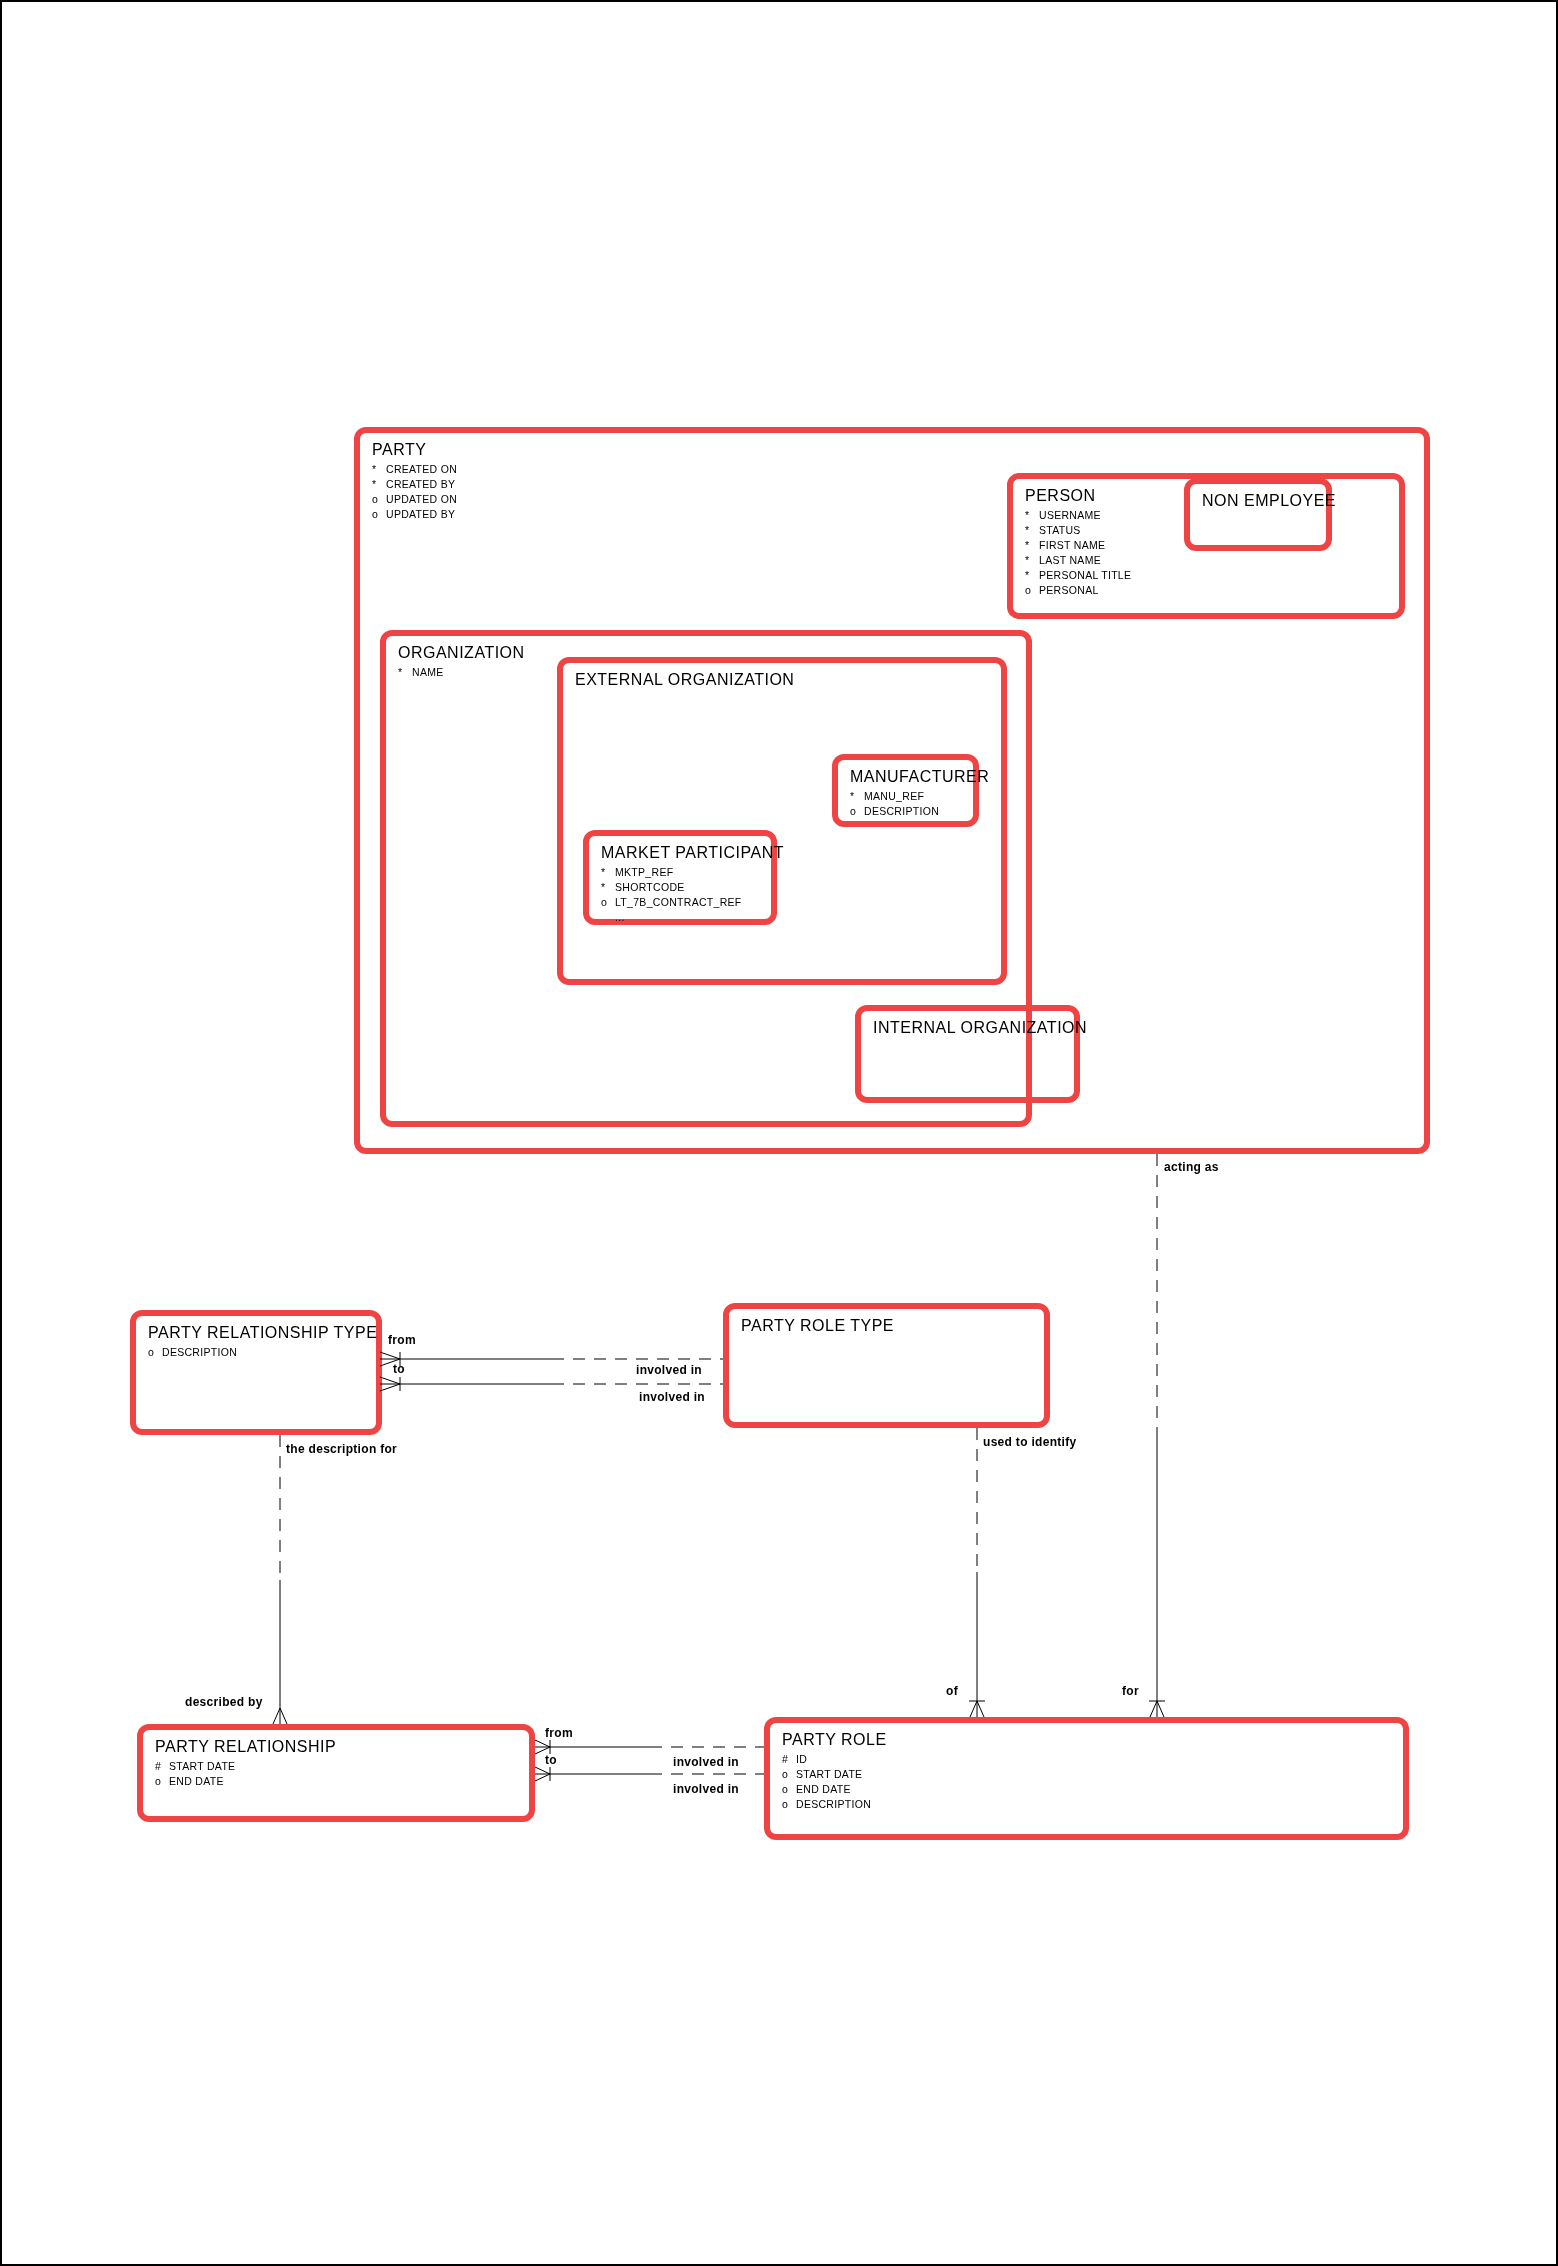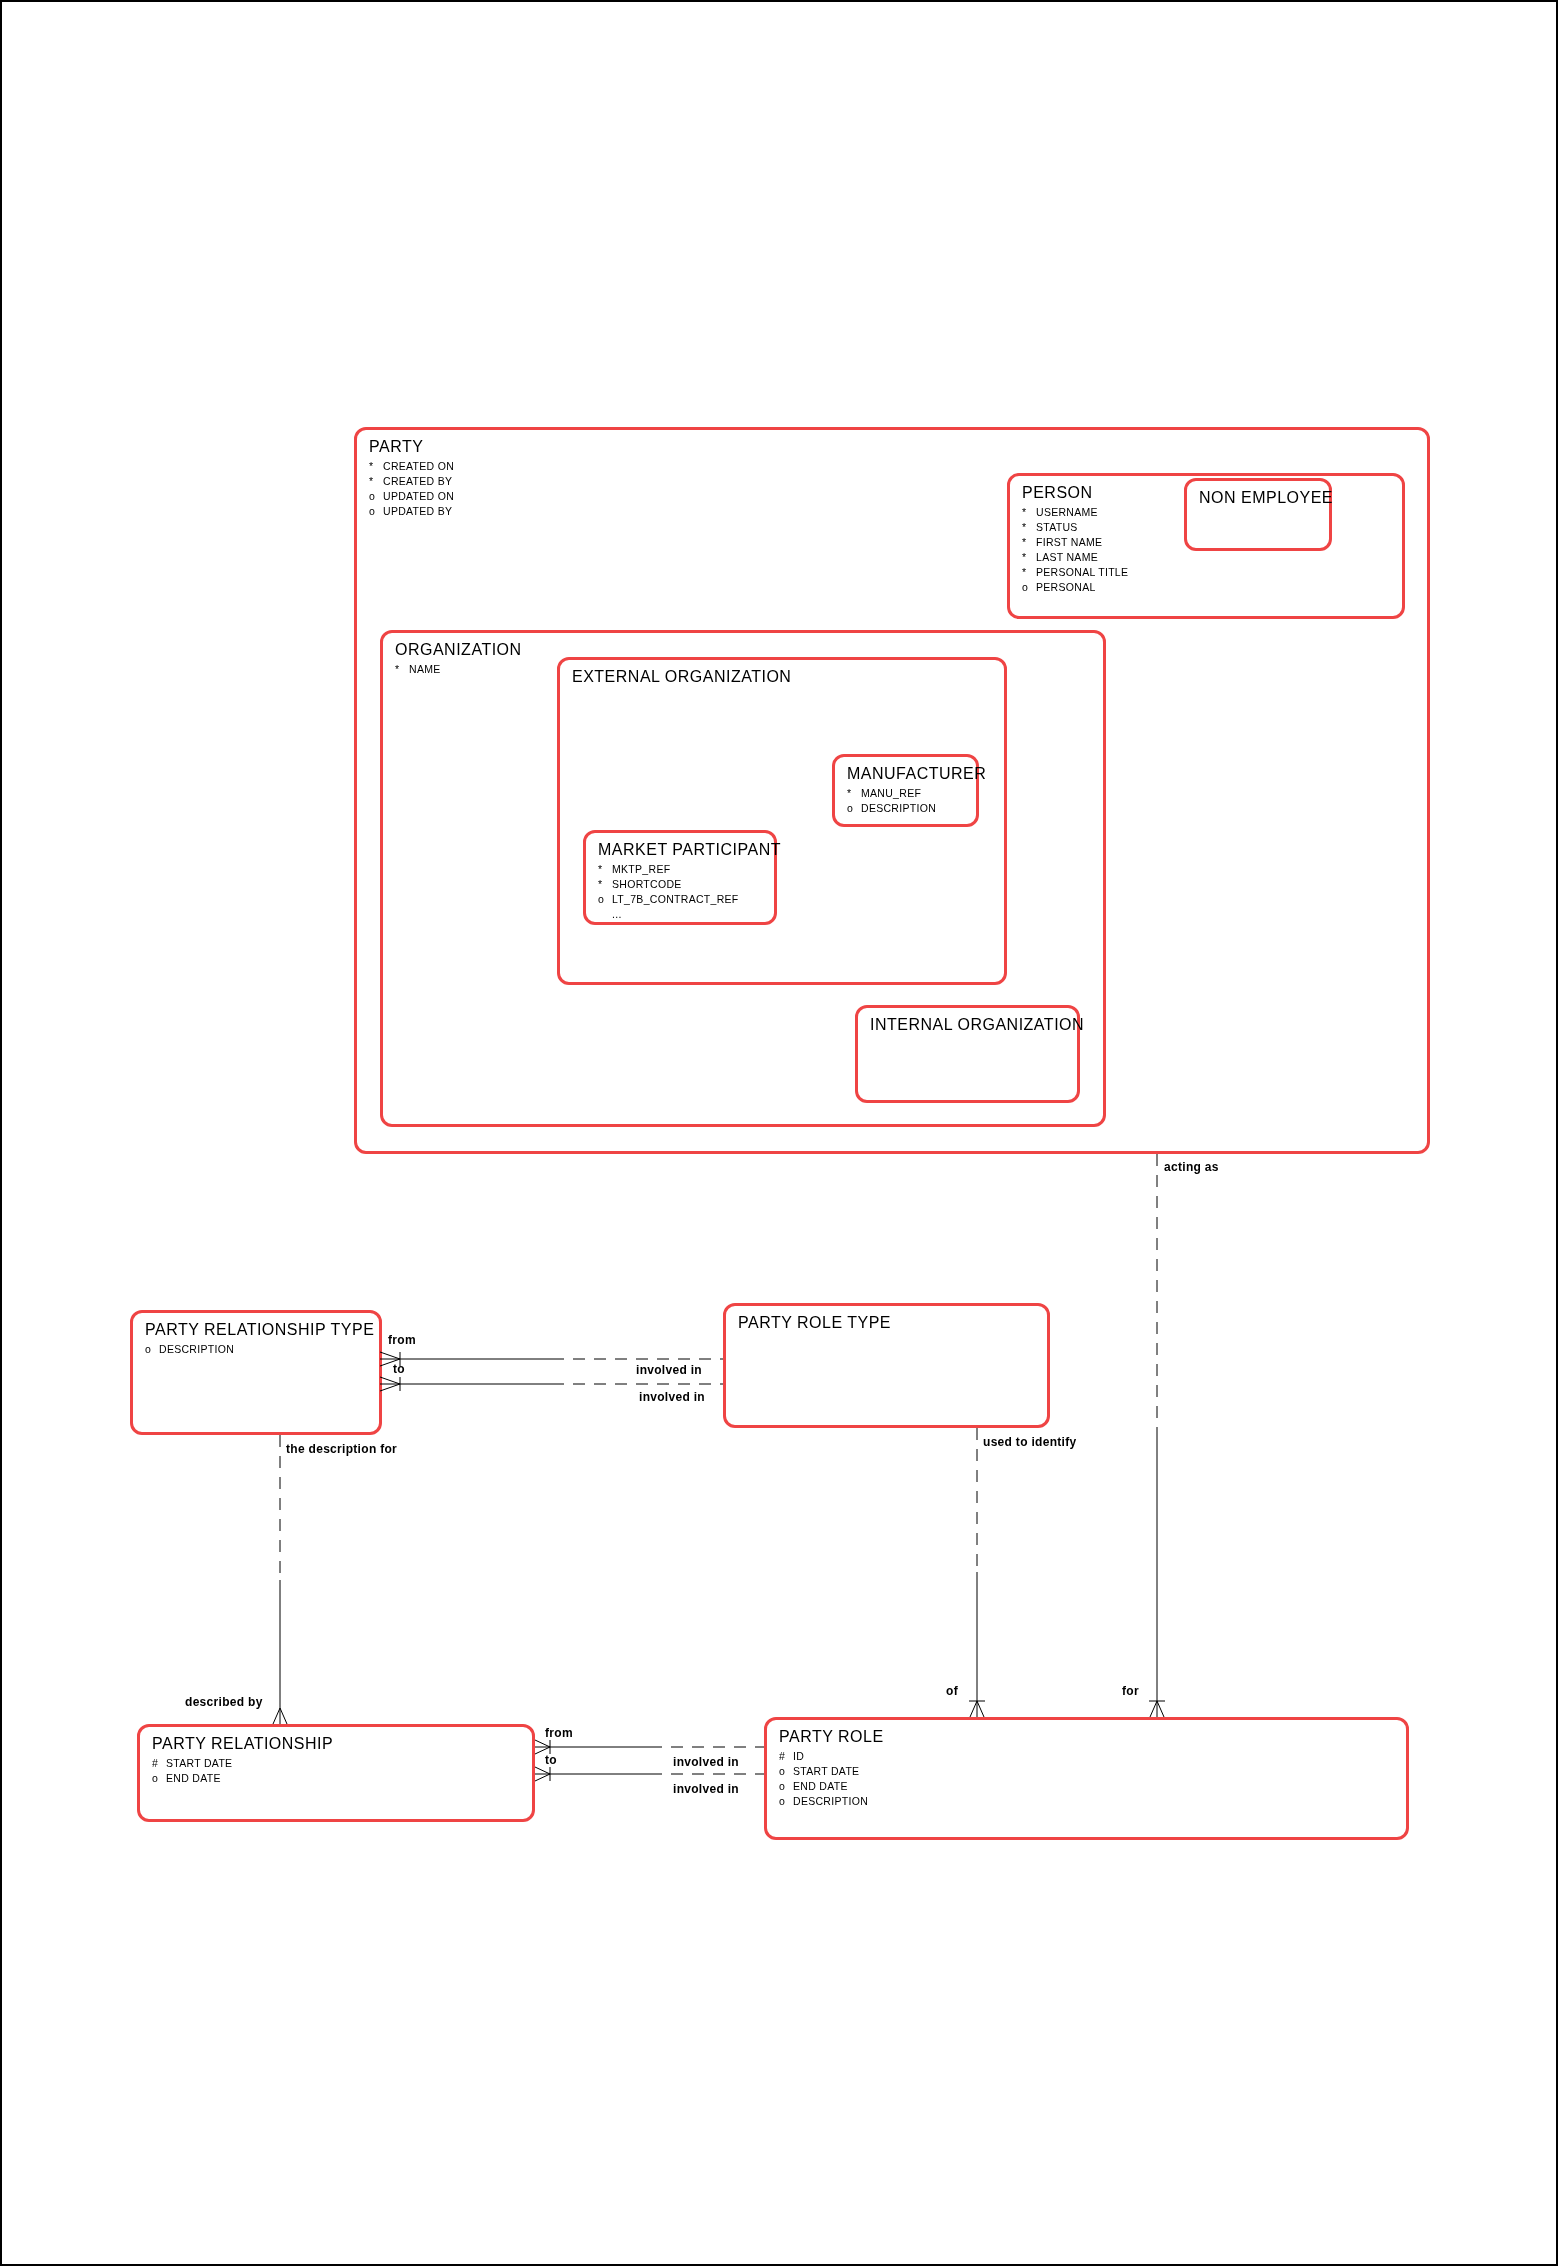--- a/index.html
+++ b/index.html
@@ -6,21 +6,21 @@
   html,body { background:#ffffff; }
   body {
     width:1558px; height:2266px; position:relative;
     font-family:"Liberation Sans", sans-serif; color:#000;
   }
   .canvas {
     position:absolute; left:0; top:0; width:1558px; height:2266px;
     border:2px solid #000; background:#ffffff; overflow:hidden;
   }
   .entity {
-    position:absolute; border:3px solid #ef4444; border-radius:12px;
+    position:absolute; border:6px solid #ef4444; border-radius:12px;
     background:transparent; padding:7px 4px 0 12px;
   }
   .entity-title {
     font-size:16px; letter-spacing:0.5px; line-height:19px; white-space:nowrap;
   }
   .attrs { margin-top:3px; }
   .attr-row {
     display:flex; font-size:10.5px; letter-spacing:0.3px; line-height:15px;
     white-space:nowrap;
   }
@@ -87,21 +87,21 @@
           <span class="attr-p">o</span>
           <span class="attr-n">PERSONAL</span>
         </div>
       </div>
   </div>
 
   <div class="entity" style="left:1182px; top:476px; width:148px; height:73px;">
     <div class="entity-title">NON EMPLOYEE</div>
   </div>
 
-  <div class="entity" style="left:378px; top:628px; width:726px; height:497px;">
+  <div class="entity" style="left:378px; top:628px; width:652px; height:497px;">
     <div class="entity-title">ORGANIZATION</div>
     <div class="attrs">
         <div class="attr-row">
           <span class="attr-p">*</span>
           <span class="attr-n">NAME</span>
         </div>
       </div>
   </div>
 
   <div class="entity" style="left:555px; top:655px; width:450px; height:328px;">

